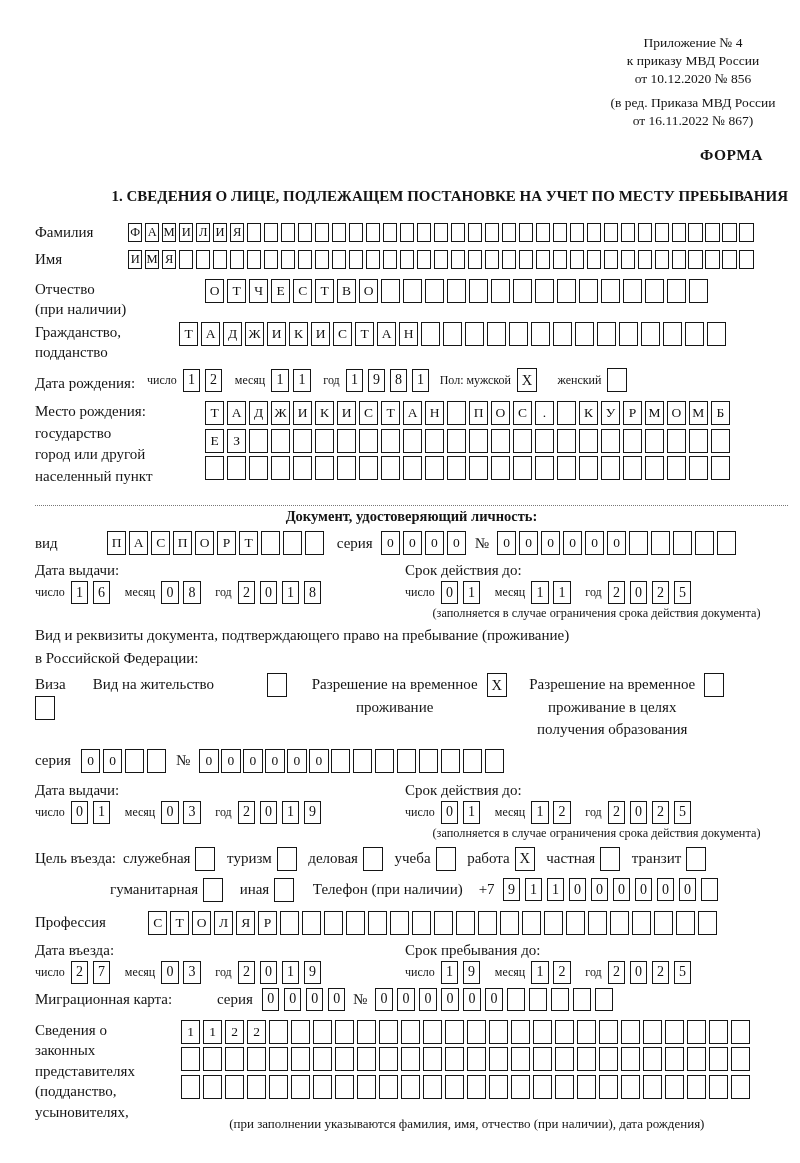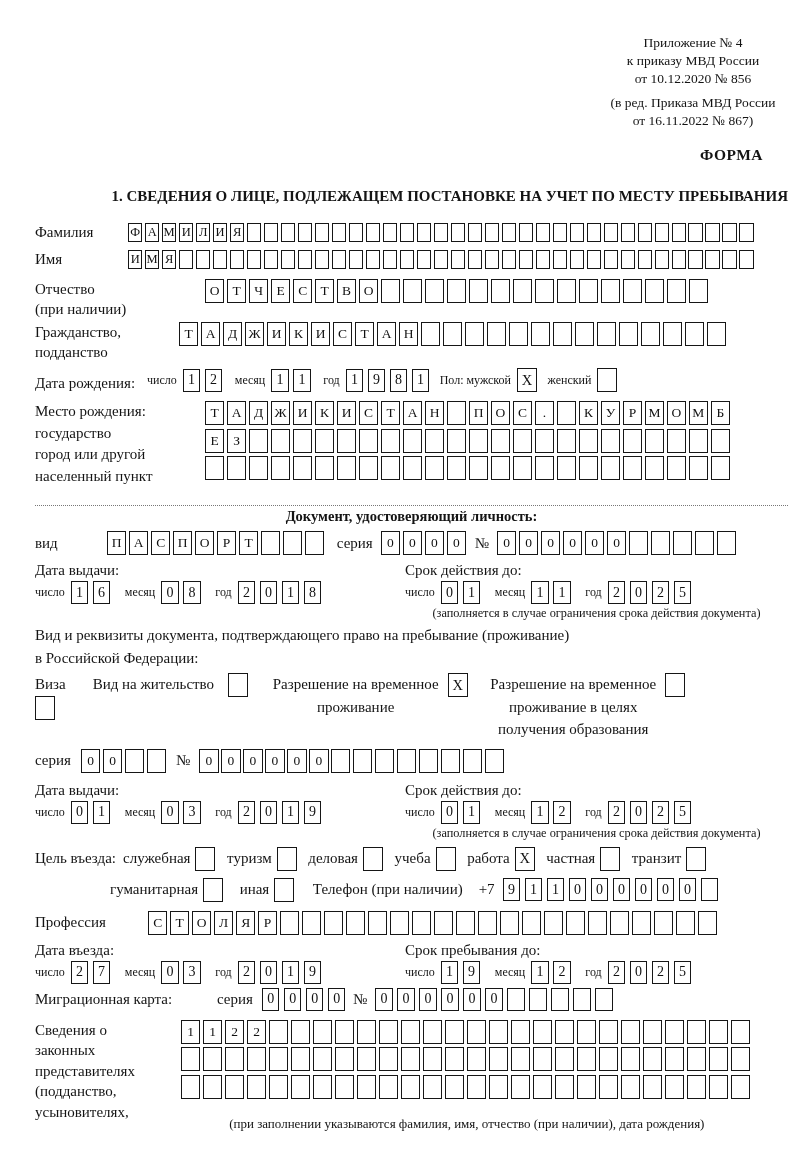--- a/index.html
+++ b/index.html
@@ -244,21 +244,21 @@
         </span>
       <span class="lbl" style="margin-left:8px;">год</span>
       <span class="boxes">
           <span class="bx dt">1</span>
           <span class="bx dt">9</span>
           <span class="bx dt">8</span>
           <span class="bx dt">1</span>
         </span>
       <span class="lbl" style="margin-left:6px;">Пол: мужской</span>
       <span class="bx cb">X</span>
-      <span class="lbl" style="margin-left:8px;">женский</span>
+      <span class="lbl" style="margin-left:18px;">женский</span>
       <span class="bx cb"></span>
     </span>
   </div>
 
   <div class="row top-align" style="margin-bottom:18px;">
     <span class="lblcol" style="width:170px;">
       <span style="display:block;">Место рождения:</span>
       <span style="display:block;">государство</span>
       <span style="display:block;">город или другой</span>
       <span style="display:block;">населенный пункт</span>
@@ -433,21 +433,21 @@
   </div>
 
   <div class="plain">Вид и реквизиты документа, подтверждающего право на пребывание (проживание)</div>
   <div class="plain">в Российской Федерации:</div>
 
   <div class="opts">
     <span class="opt" style="margin-right:18px;flex-direction:column;">
       <span class="olabel">Виза</span>
       <span class="bx cb"></span>
     </span>
-    <span class="opt" style="margin-right:22px;">
+    <span class="opt" style="margin-right:22px;gap:39px;">
       <span class="olabel" style="margin-right:14px;">Вид на жительство</span>
       <span class="bx cb"></span>
     </span>
     <span class="opt" style="margin-right:20px;">
       <span class="olabel">
         <span style="display:block;">Разрешение на временное</span>
         <span style="display:block;">проживание</span>
       </span>
       <span class="bx cb">X</span>
     </span>

